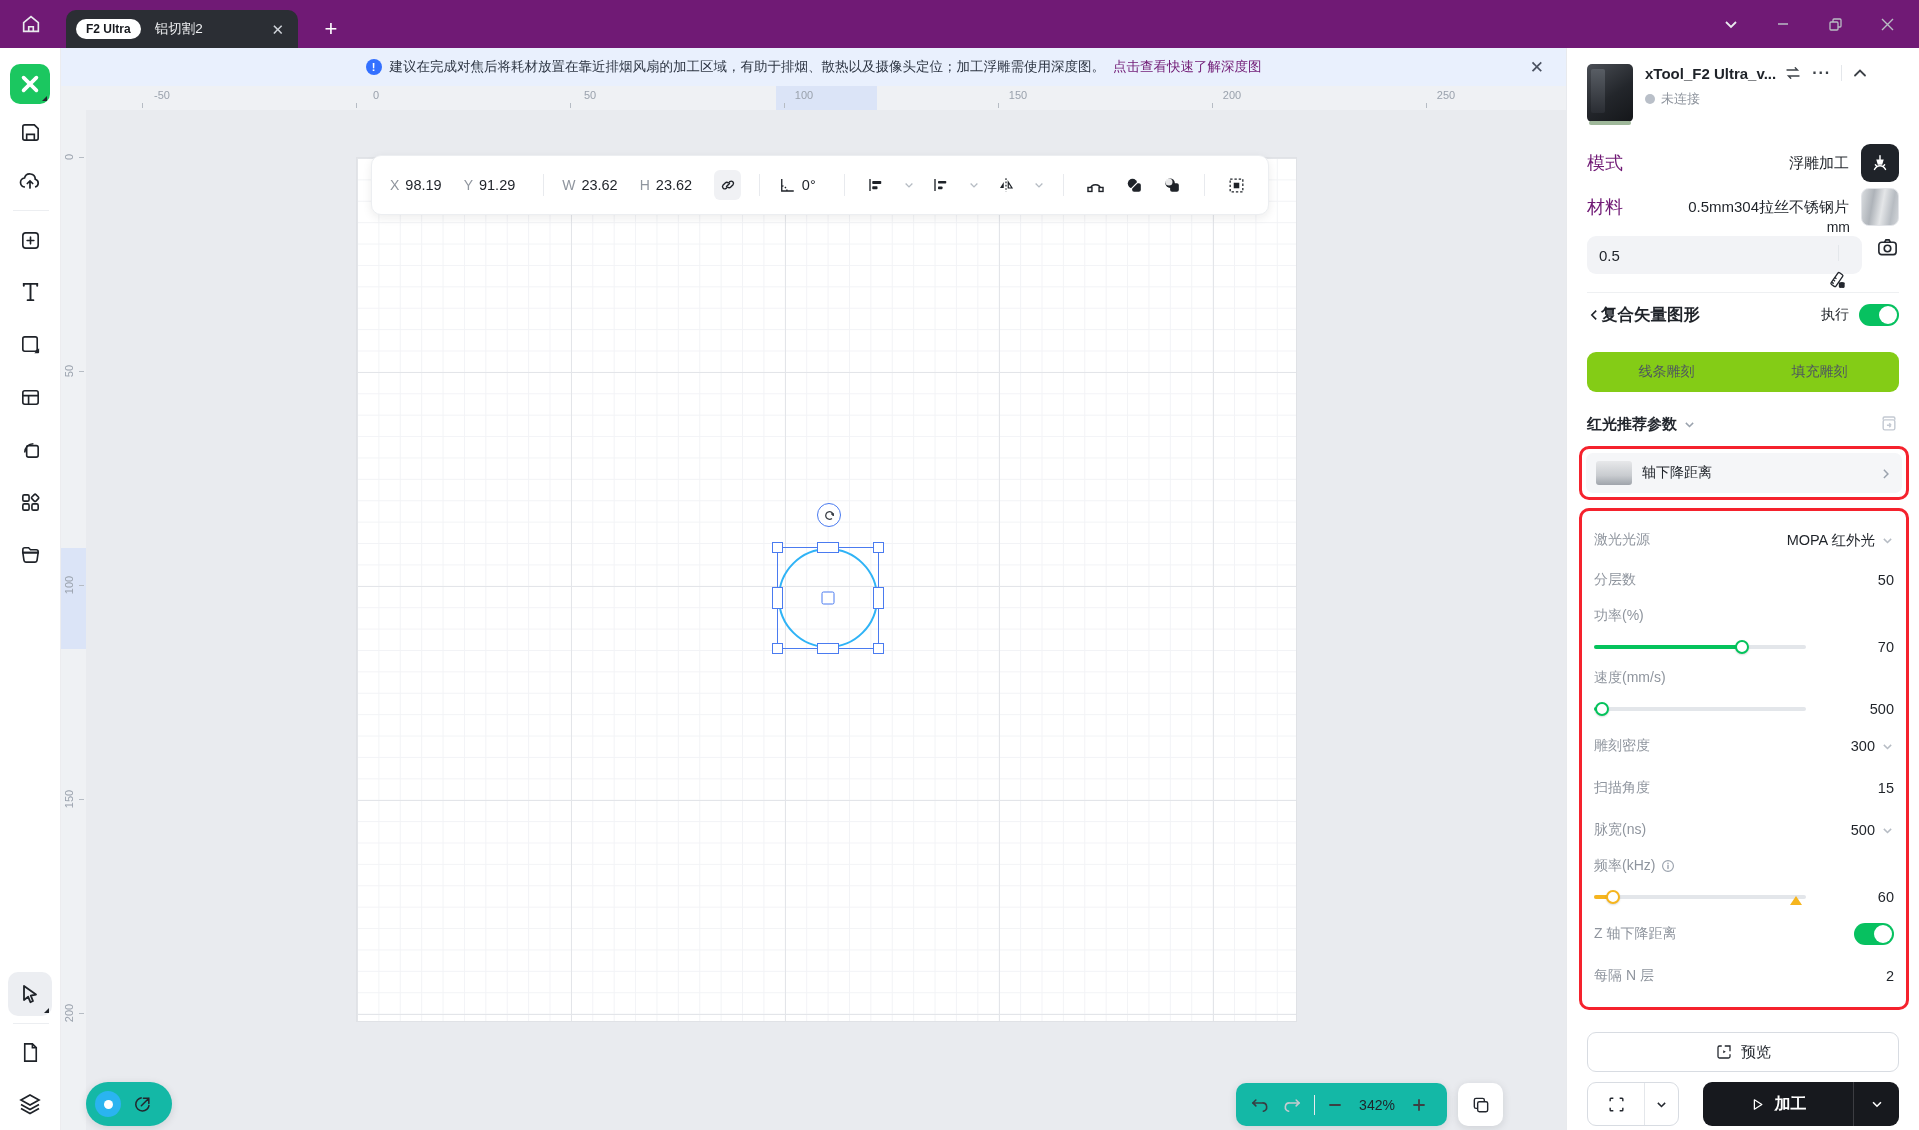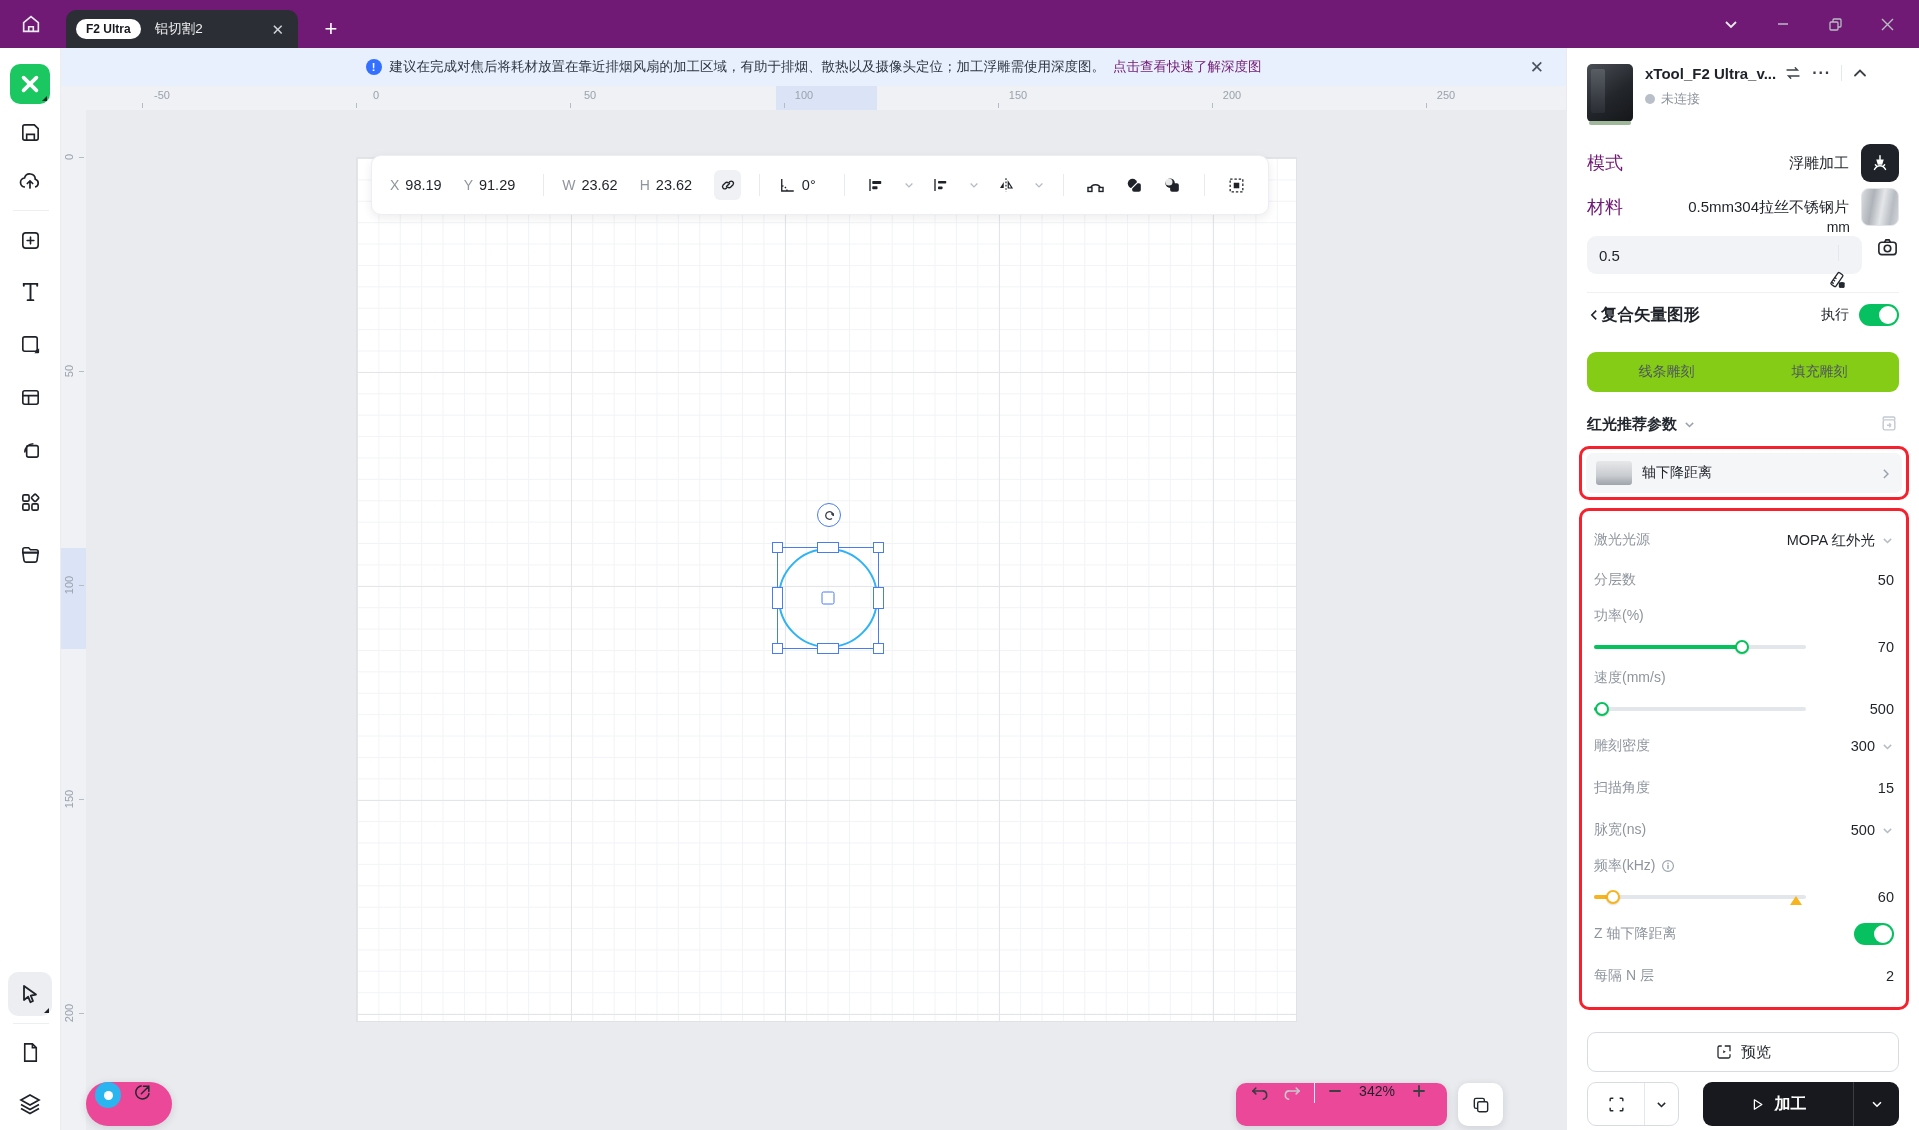--- a/index.html
+++ b/index.html
@@ -67,21 +67,21 @@
   .sel{position:absolute;left:716px;top:461px;width:102px;height:102px;border:1.5px solid #4a7bf0;}
   .shape-circle{position:absolute;inset:0;border:2.5px solid #2fb3f6;border-radius:50%;}
   .h{position:absolute;background:#fff;border:1.5px solid #4a7bf0;}
   .h.c{width:11px;height:11px;}
   .h.mt{width:22px;height:11px;left:50%;transform:translateX(-50%);}
   .h.ml{width:11px;height:22px;top:50%;transform:translateY(-50%);}
   .h.ctr{width:13px;height:13px;left:50%;top:50%;transform:translate(-50%,-50%);border-radius:2px;}
   .rot{position:absolute;left:51px;top:-33px;transform:translate(-50%,-50%);width:24px;height:24px;background:#fff;border:1.5px solid #4a7bf0;border-radius:50%;display:flex;align-items:center;justify-content:center;}
 
   
-  .pill{position:absolute;background:#ec4899;border-radius:22px;box-shadow:0 2px 8px rgba(20,24,31,.12);display:flex;align-items:flex-start;}
+  .pill{position:absolute;background:#14b8a6;border-radius:22px;box-shadow:0 2px 8px rgba(20,24,31,.12);display:flex;align-items:center;}
   .loc-dot{width:26px;height:26px;border-radius:50%;background:#2ab4f0;display:flex;align-items:center;justify-content:center;}
   .loc-dot i{width:9px;height:9px;border-radius:50%;background:#fff;}
   .zoom-pill{left:1175px;top:997px;width:211px;height:43px;padding:0 14px;gap:12px;border-radius:10px;}
   .zp-div{width:1px;height:20px;background:#e8eaee;}
   .zoom-val{font-size:14px;color:#1f2329;min-width:44px;text-align:center;}
   .sqbtn{position:absolute;left:1397px;top:997px;width:45px;height:43px;background:#fff;border-radius:10px;box-shadow:0 2px 8px rgba(20,24,31,.12);display:flex;align-items:center;justify-content:center;}
 
   
   .rpanel{left:1566px;top:48px;width:353px;height:1082px;background:#fff;border-left:1px solid #e8eaed;padding:0 20px;}
   .dev-head{position:absolute;left:20px;right:20px;top:16px;display:flex;}

